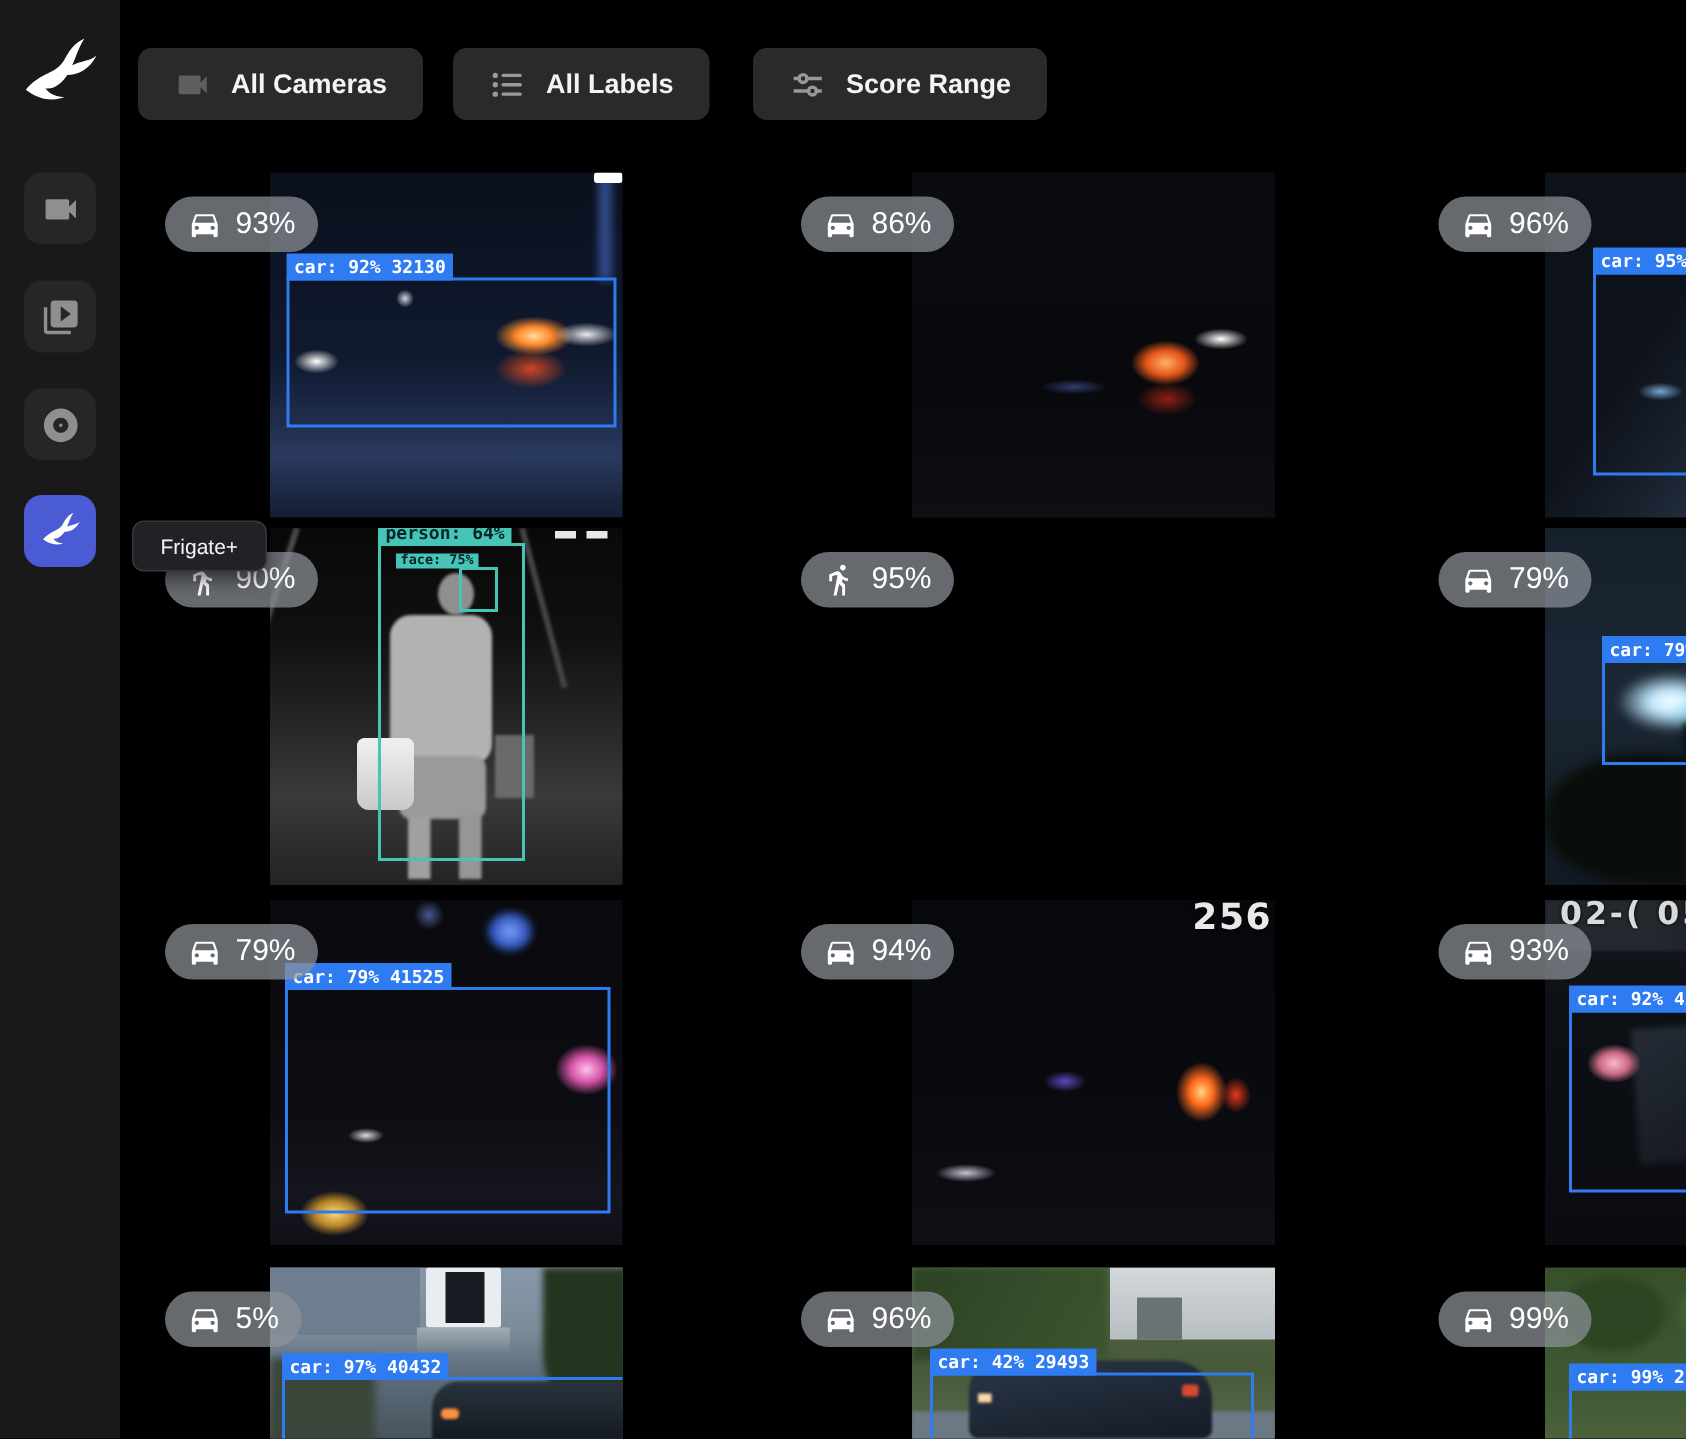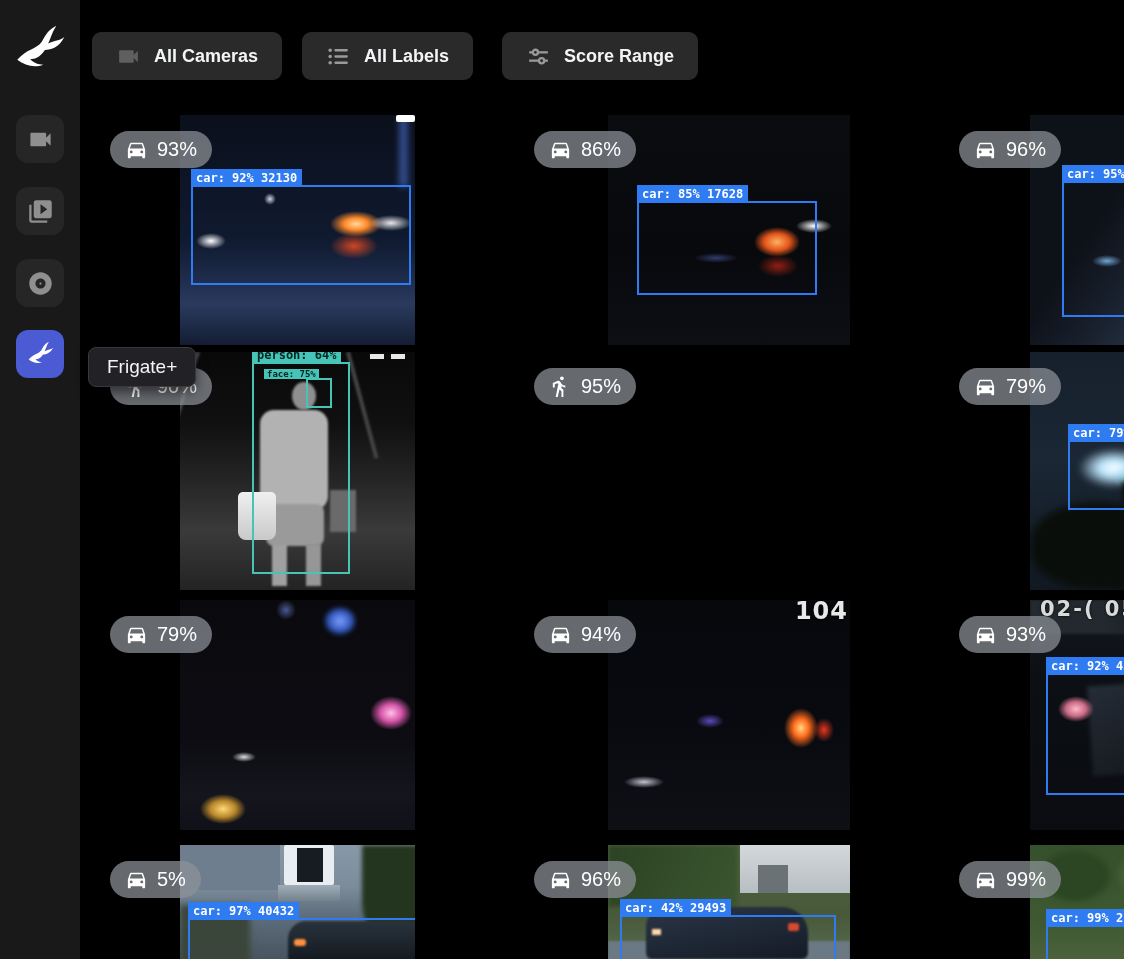--- a/index.html
+++ b/index.html
@@ -13,21 +13,21 @@
   .navbtn svg{width:27px;height:27px;fill:#8f8f8f}
   .navbtn.sel{background:#4a5bd4}
   .navbtn.sel svg{fill:#fff}
   
   .fbtn{position:absolute;top:32px;height:48px;display:flex;align-items:center;gap:13px;padding:0 24px;
     background:#2a2a2a;border:none;border-radius:9px;color:#f3f4f6;font-family:inherit;font-size:18px;
     font-weight:700;cursor:pointer;z-index:10}
   .fbtn svg{width:25px;height:25px}
   
   .tooltip{position:absolute;left:88px;top:347px;z-index:60;background:#222226;border:1px solid #39393d;
-    border-radius:8px;padding:8px 18px;color:#f4f4f5;font-size:19px;font-weight:400;
+    border-radius:8px;padding:8px 18px;color:#f4f4f5;font-size:14px;font-weight:400;
     box-shadow:0 5px 12px rgba(0,0,0,.55)}
   
   .cell{position:absolute;width:424px}
   .snap{position:absolute;top:0;height:100%;overflow:hidden}
   .c1{left:84px;width:235px}
   .c2{left:88px;width:242px}
   .c3{left:85px;width:240px}
   .badge{position:absolute;left:14px;top:16px;height:37px;display:flex;align-items:center;gap:9px;
     padding:0 15px;border-radius:19px;background:rgba(142,146,153,.72);color:#fff;font-size:20px;
     font-weight:500;z-index:5}
@@ -126,23 +126,20 @@
     <span>93%</span>
   </div>
 </div>
 
 <div class="cell" style="left:520px;top:115px;height:230px">
   <div class="snap c2" style="background:linear-gradient(180deg,#0b0c10,#08090d 60%,#0d0f15)">
     <div class="glow" style="left:146px;top:112px;width:46px;height:30px;background:radial-gradient(closest-side,#ffb065,#e2551a 55%,rgba(120,30,5,0))"></div>
     <div class="glow" style="left:188px;top:104px;width:36px;height:14px;background:radial-gradient(closest-side,#fff,rgba(200,210,230,0))"></div>
     <div class="glow" style="left:150px;top:140px;width:40px;height:22px;background:radial-gradient(closest-side,rgba(200,40,20,.7),rgba(100,10,5,0))"></div>
     <div class="glow" style="left:86px;top:138px;width:44px;height:10px;background:radial-gradient(closest-side,rgba(90,110,200,.5),rgba(0,0,0,0))"></div>
-    <div class="bbox blue" style="left:29px;top:86px;width:176px;height:90px">
-      <span class="blabel">car: 85% 17628</span>
-    </div>
   </div>
   <div class="badge">
     <svg viewBox="0 0 24 24">
         <path d="M18.92 6.01C18.72 5.42 18.16 5 17.5 5h-11c-.66 0-1.21.42-1.42 1.01L3 12v8c0 .55.45 1 1 1h1c.55 0 1-.45 1-1v-1h12v1c0 .55.45 1 1 1h1c.55 0 1-.45 1-1v-8l-2.08-5.99zM6.5 16c-.83 0-1.5-.67-1.5-1.5S5.67 13 6.5 13s1.5.67 1.5 1.5S7.33 16 6.5 16zm11 0c-.83 0-1.5-.67-1.5-1.5s.67-1.5 1.5-1.5 1.5.67 1.5 1.5-.67 1.5-1.5 1.5zM5 11l1.5-4.5h11L19 11H5z"></path>
       </svg>
     <span>86%</span>
   </div>
 </div>
 
 <div class="cell" style="left:945px;top:115px;height:230px">
@@ -214,32 +211,35 @@
   </div>
 </div>
 
 <div class="cell" style="left:96px;top:600px;height:230px">
   <div class="snap c1" style="background:linear-gradient(180deg,#0a0a0e 0%,#0c0c12 60%,#15151d 85%,#101018)">
     <div class="glow" style="left:143px;top:6px;width:34px;height:30px;background:radial-gradient(closest-side,#7fa0ff,#2f55b8 70%,rgba(20,30,80,0));filter:blur(2px)"></div>
     <div class="glow" style="left:96px;top:0;width:20px;height:20px;background:radial-gradient(closest-side,rgba(110,140,230,.6),rgba(0,0,0,0))"></div>
     <div class="glow" style="left:190px;top:96px;width:42px;height:34px;background:radial-gradient(closest-side,#ffc0e8,#d555a8 50%,rgba(120,30,90,0))"></div>
     <div class="glow" style="left:20px;top:194px;width:46px;height:30px;background:radial-gradient(closest-side,#ffd978,#b8872a 55%,rgba(90,60,10,0))"></div>
     <div class="glow" style="left:52px;top:152px;width:24px;height:10px;background:radial-gradient(closest-side,rgba(255,255,255,.85),rgba(0,0,0,0))"></div>
+    <div class="bbox blue" style="left:10px;top:58px;width:213px;height:147px">
+      <span class="blabel">car: 79% 41525</span>
+    </div>
   </div>
   <div class="badge">
     <svg viewBox="0 0 24 24">
         <path d="M18.92 6.01C18.72 5.42 18.16 5 17.5 5h-11c-.66 0-1.21.42-1.42 1.01L3 12v8c0 .55.45 1 1 1h1c.55 0 1-.45 1-1v-1h12v1c0 .55.45 1 1 1h1c.55 0 1-.45 1-1v-8l-2.08-5.99zM6.5 16c-.83 0-1.5-.67-1.5-1.5S5.67 13 6.5 13s1.5.67 1.5 1.5S7.33 16 6.5 16zm11 0c-.83 0-1.5-.67-1.5-1.5s.67-1.5 1.5-1.5 1.5.67 1.5 1.5-.67 1.5-1.5 1.5zM5 11l1.5-4.5h11L19 11H5z"></path>
       </svg>
     <span>79%</span>
   </div>
 </div>
 
 <div class="cell" style="left:520px;top:600px;height:230px">
   <div class="snap c2" style="background:linear-gradient(180deg,#07080c,#090a10 55%,#0e1016)">
-    <div class="overlay" style="right:2px;top:-3px;font-size:24px;letter-spacing:1px">104</div>
+    <div class="overlay" style="right:2px;top:-3px;font-size:24px;letter-spacing:1px">256</div>
     <div class="glow" style="left:176px;top:108px;width:34px;height:40px;background:radial-gradient(closest-side,#ffd780,#ff6a1c 45%,rgba(180,40,10,0))"></div>
     <div class="glow" style="left:206px;top:118px;width:20px;height:24px;background:radial-gradient(closest-side,rgba(255,60,30,.9),rgba(120,10,5,0))"></div>
     <div class="glow" style="left:88px;top:114px;width:28px;height:14px;background:radial-gradient(closest-side,rgba(110,90,230,.8),rgba(0,0,0,0))"></div>
     <div class="glow" style="left:16px;top:176px;width:40px;height:12px;background:radial-gradient(closest-side,rgba(240,240,255,.8),rgba(0,0,0,0))"></div>
   </div>
   <div class="badge">
     <svg viewBox="0 0 24 24">
         <path d="M18.92 6.01C18.72 5.42 18.16 5 17.5 5h-11c-.66 0-1.21.42-1.42 1.01L3 12v8c0 .55.45 1 1 1h1c.55 0 1-.45 1-1v-1h12v1c0 .55.45 1 1 1h1c.55 0 1-.45 1-1v-8l-2.08-5.99zM6.5 16c-.83 0-1.5-.67-1.5-1.5S5.67 13 6.5 13s1.5.67 1.5 1.5S7.33 16 6.5 16zm11 0c-.83 0-1.5-.67-1.5-1.5s.67-1.5 1.5-1.5 1.5.67 1.5 1.5-.67 1.5-1.5 1.5zM5 11l1.5-4.5h11L19 11H5z"></path>
       </svg>
     <span>94%</span>

